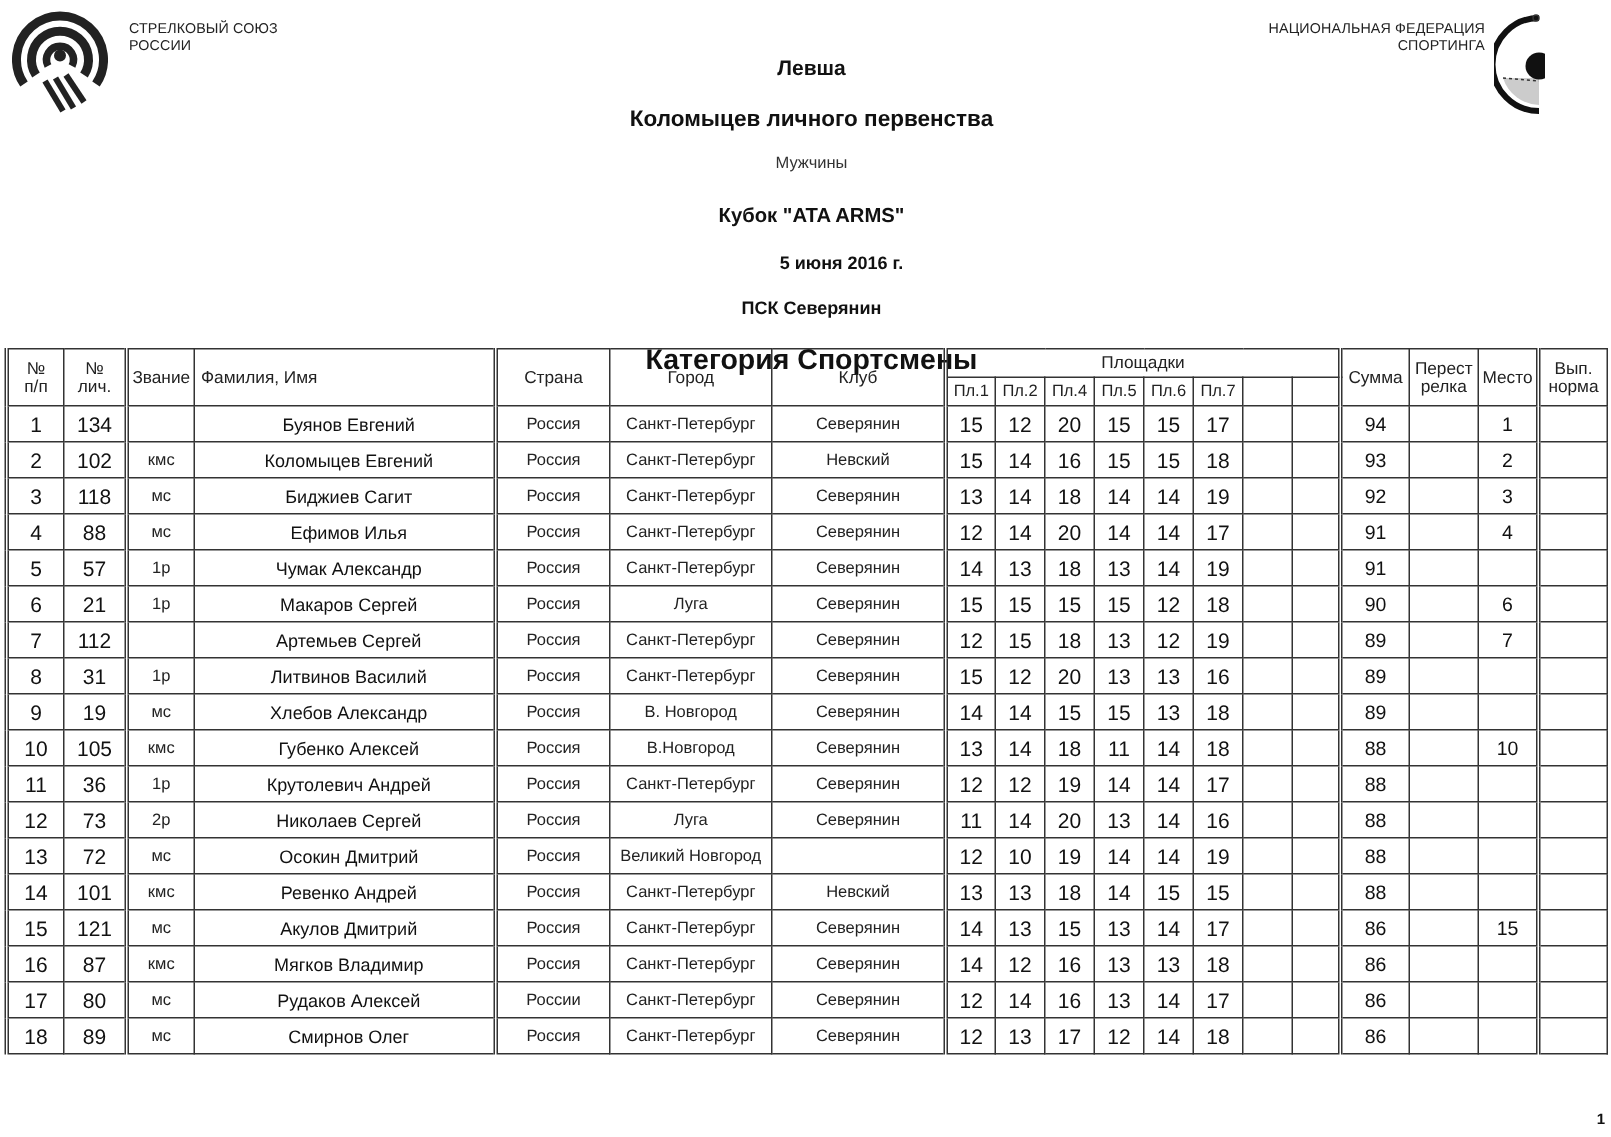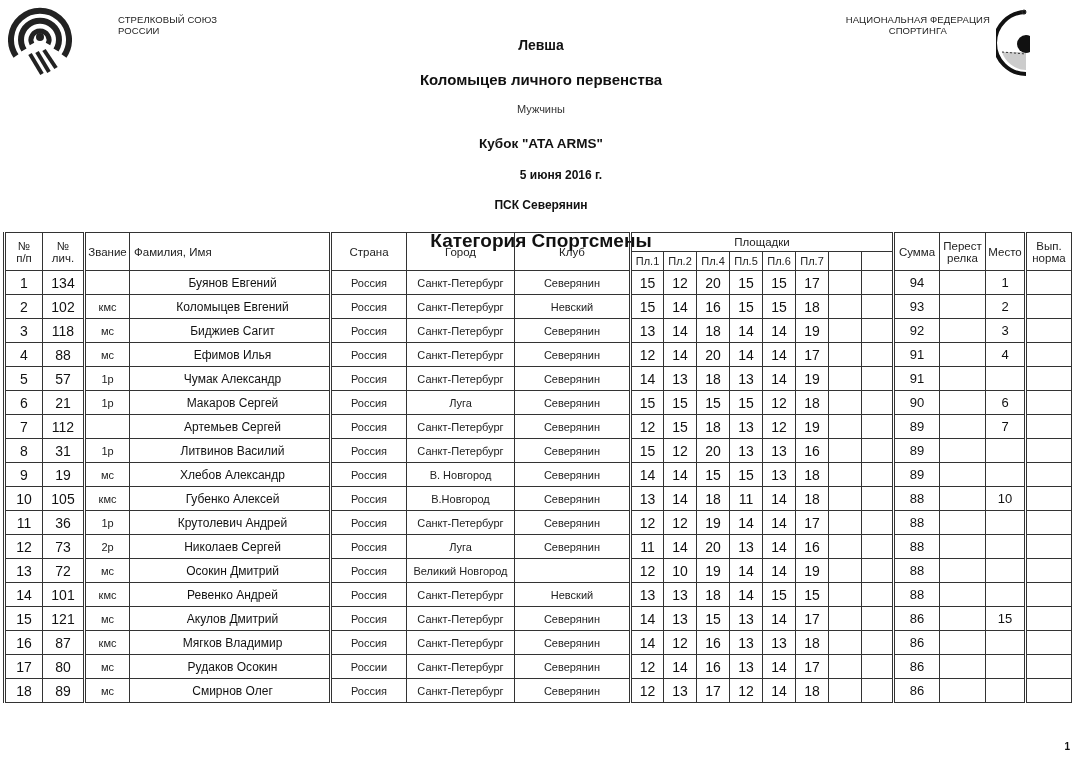--- a/index.html
+++ b/index.html
@@ -1,22 +1,22 @@
 <!DOCTYPE html>
 <html><head>
 <meta charset="utf-8">
 <style>
   html, body { margin: 0; padding: 0; background: #ffffff; }
   body {
     width: 1074px; height: 758px; position: relative; overflow: hidden;
     font-family: "Liberation Sans", "DejaVu Sans", sans-serif; color: #111;
   }
   .logo-left { position: absolute; left: 8px; top: 4px; width: 64px; height: 76px; }
-  .org-left { position: absolute; left: 86px; top: 14px; font-size: 9.5px; line-height: 11px; color: #222; letter-spacing: 0.1px; margin-left: 32px; }
-  .org-right { position: absolute; right: 84px; top: 14px; font-size: 9.5px; line-height: 11px; color: #222; text-align: center; letter-spacing: 0.1px; }
+  .org-left { position: absolute; left: 86px; top: 14px; font-size: 9.5px; line-height: 11px; color: #222; letter-spacing: 0.1px; }
+  .org-right { position: absolute; right: 84px; top: 14px; font-size: 9.5px; line-height: 11px; color: #222; text-align: right; letter-spacing: 0.1px; }
   .logo-right { position: absolute; left: 996px; top: 4px; width: 34px; height: 76px; overflow: hidden; }
   .t { position: absolute; left: 4px; width: 1074px; text-align: center; margin-top: 25px; }
   .t-venue-town { top: 12px; font-size: 14px; font-weight: bold; }
   .t-main { top: 46px; font-size: 15px; font-weight: bold; }
   .t-gender { top: 78px; font-size: 11px; color: #333; }
   .t-cup { top: 111px; font-size: 13.5px; font-weight: bold; }
   .t-date { top: 143px; font-size: 12px; font-weight: bold; padding-left: 20px; }
   .t-club { top: 173px; font-size: 12px; font-weight: bold; }
   .t-category { top: 205px; font-size: 19px; font-weight: bold; }
 
@@ -480,21 +480,21 @@
         <td class="num"></td>
         <td class="numsm double-left">86</td>
         <td class="numsm"></td>
         <td class="numsm"></td>
         <td class="numsm double-left"></td>
       </tr>
       <tr>
         <td class="num double-left">17</td>
         <td class="num">80</td>
         <td class="small double-left">мс</td>
-        <td class="name">Рудаков Осокин</td>
+        <td class="name">Рудаков Алексей</td>
         <td class="small double-left">России</td>
         <td class="small">Санкт-Петербург</td>
         <td class="small">Северянин</td>
         <td class="num double-left">12</td>
         <td class="num">14</td>
         <td class="num">16</td>
         <td class="num">13</td>
         <td class="num">14</td>
         <td class="num">17</td>
         <td class="num"></td>

